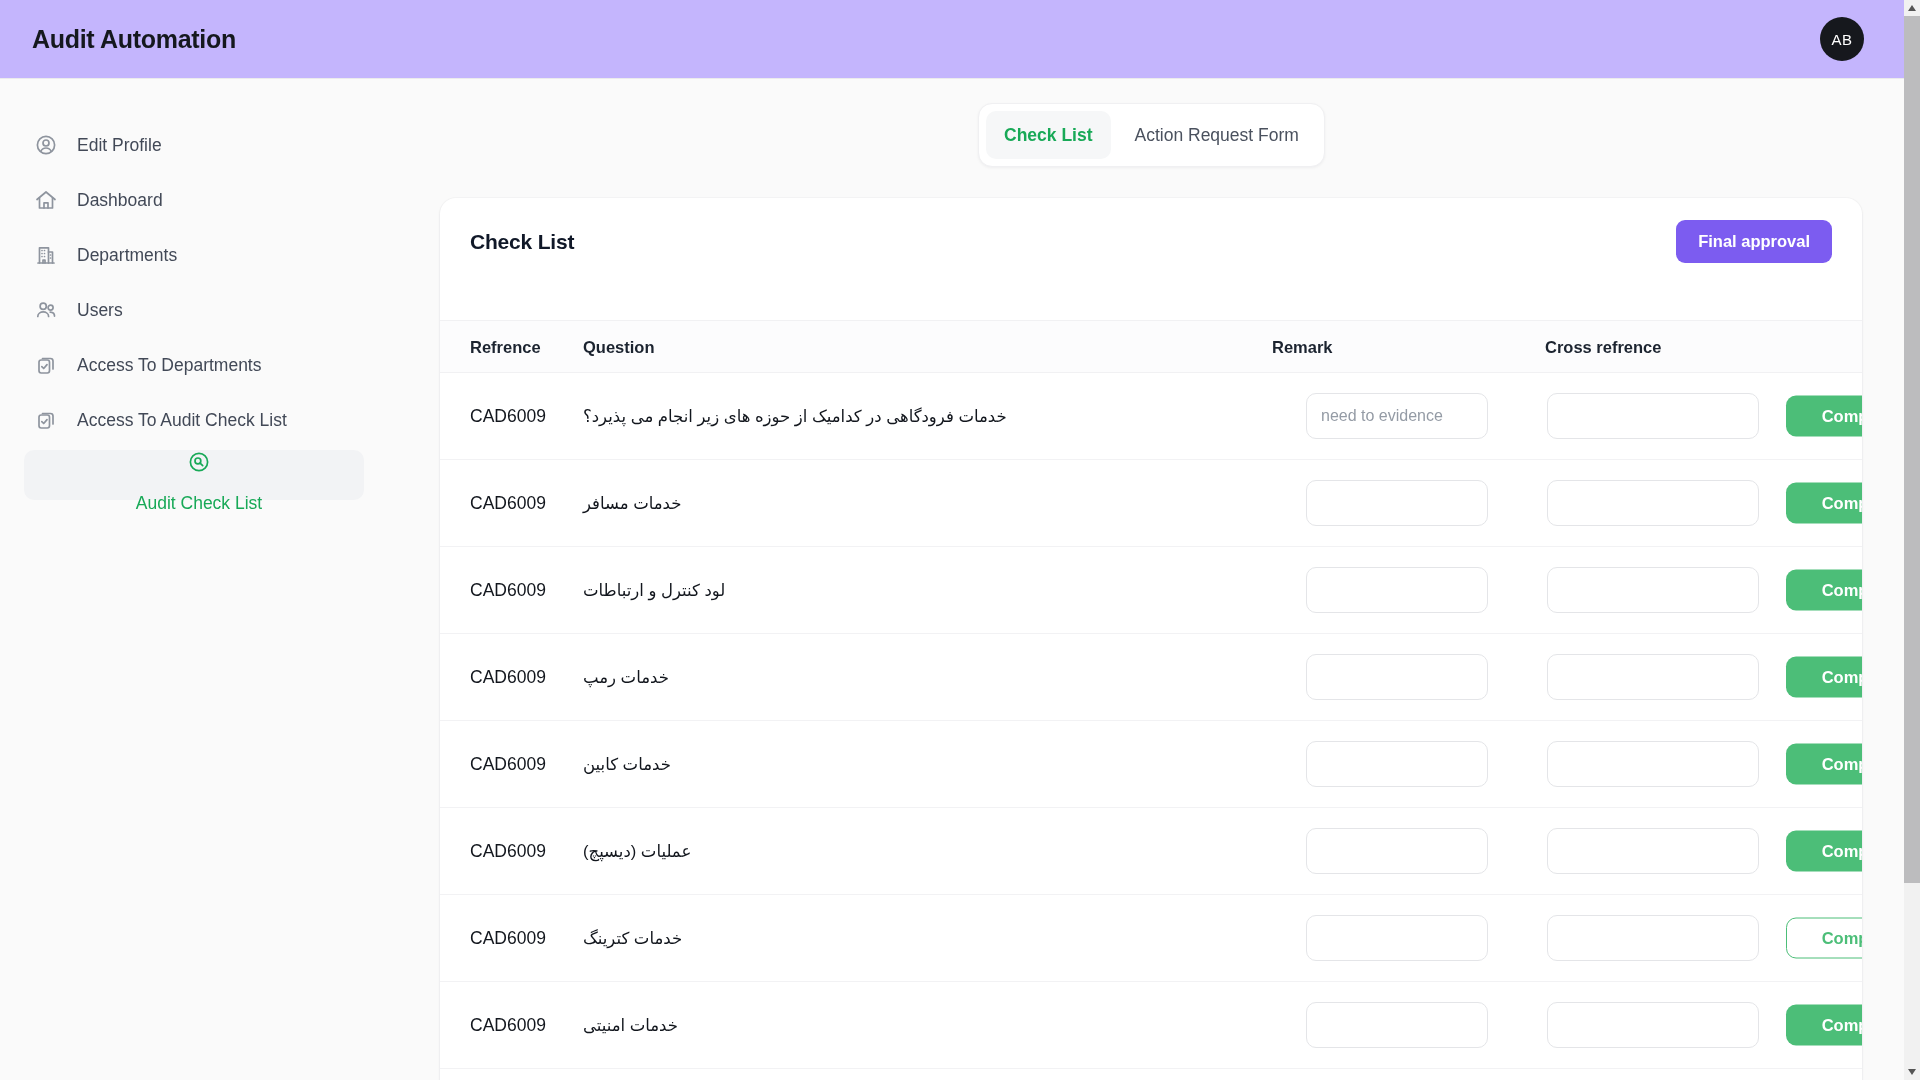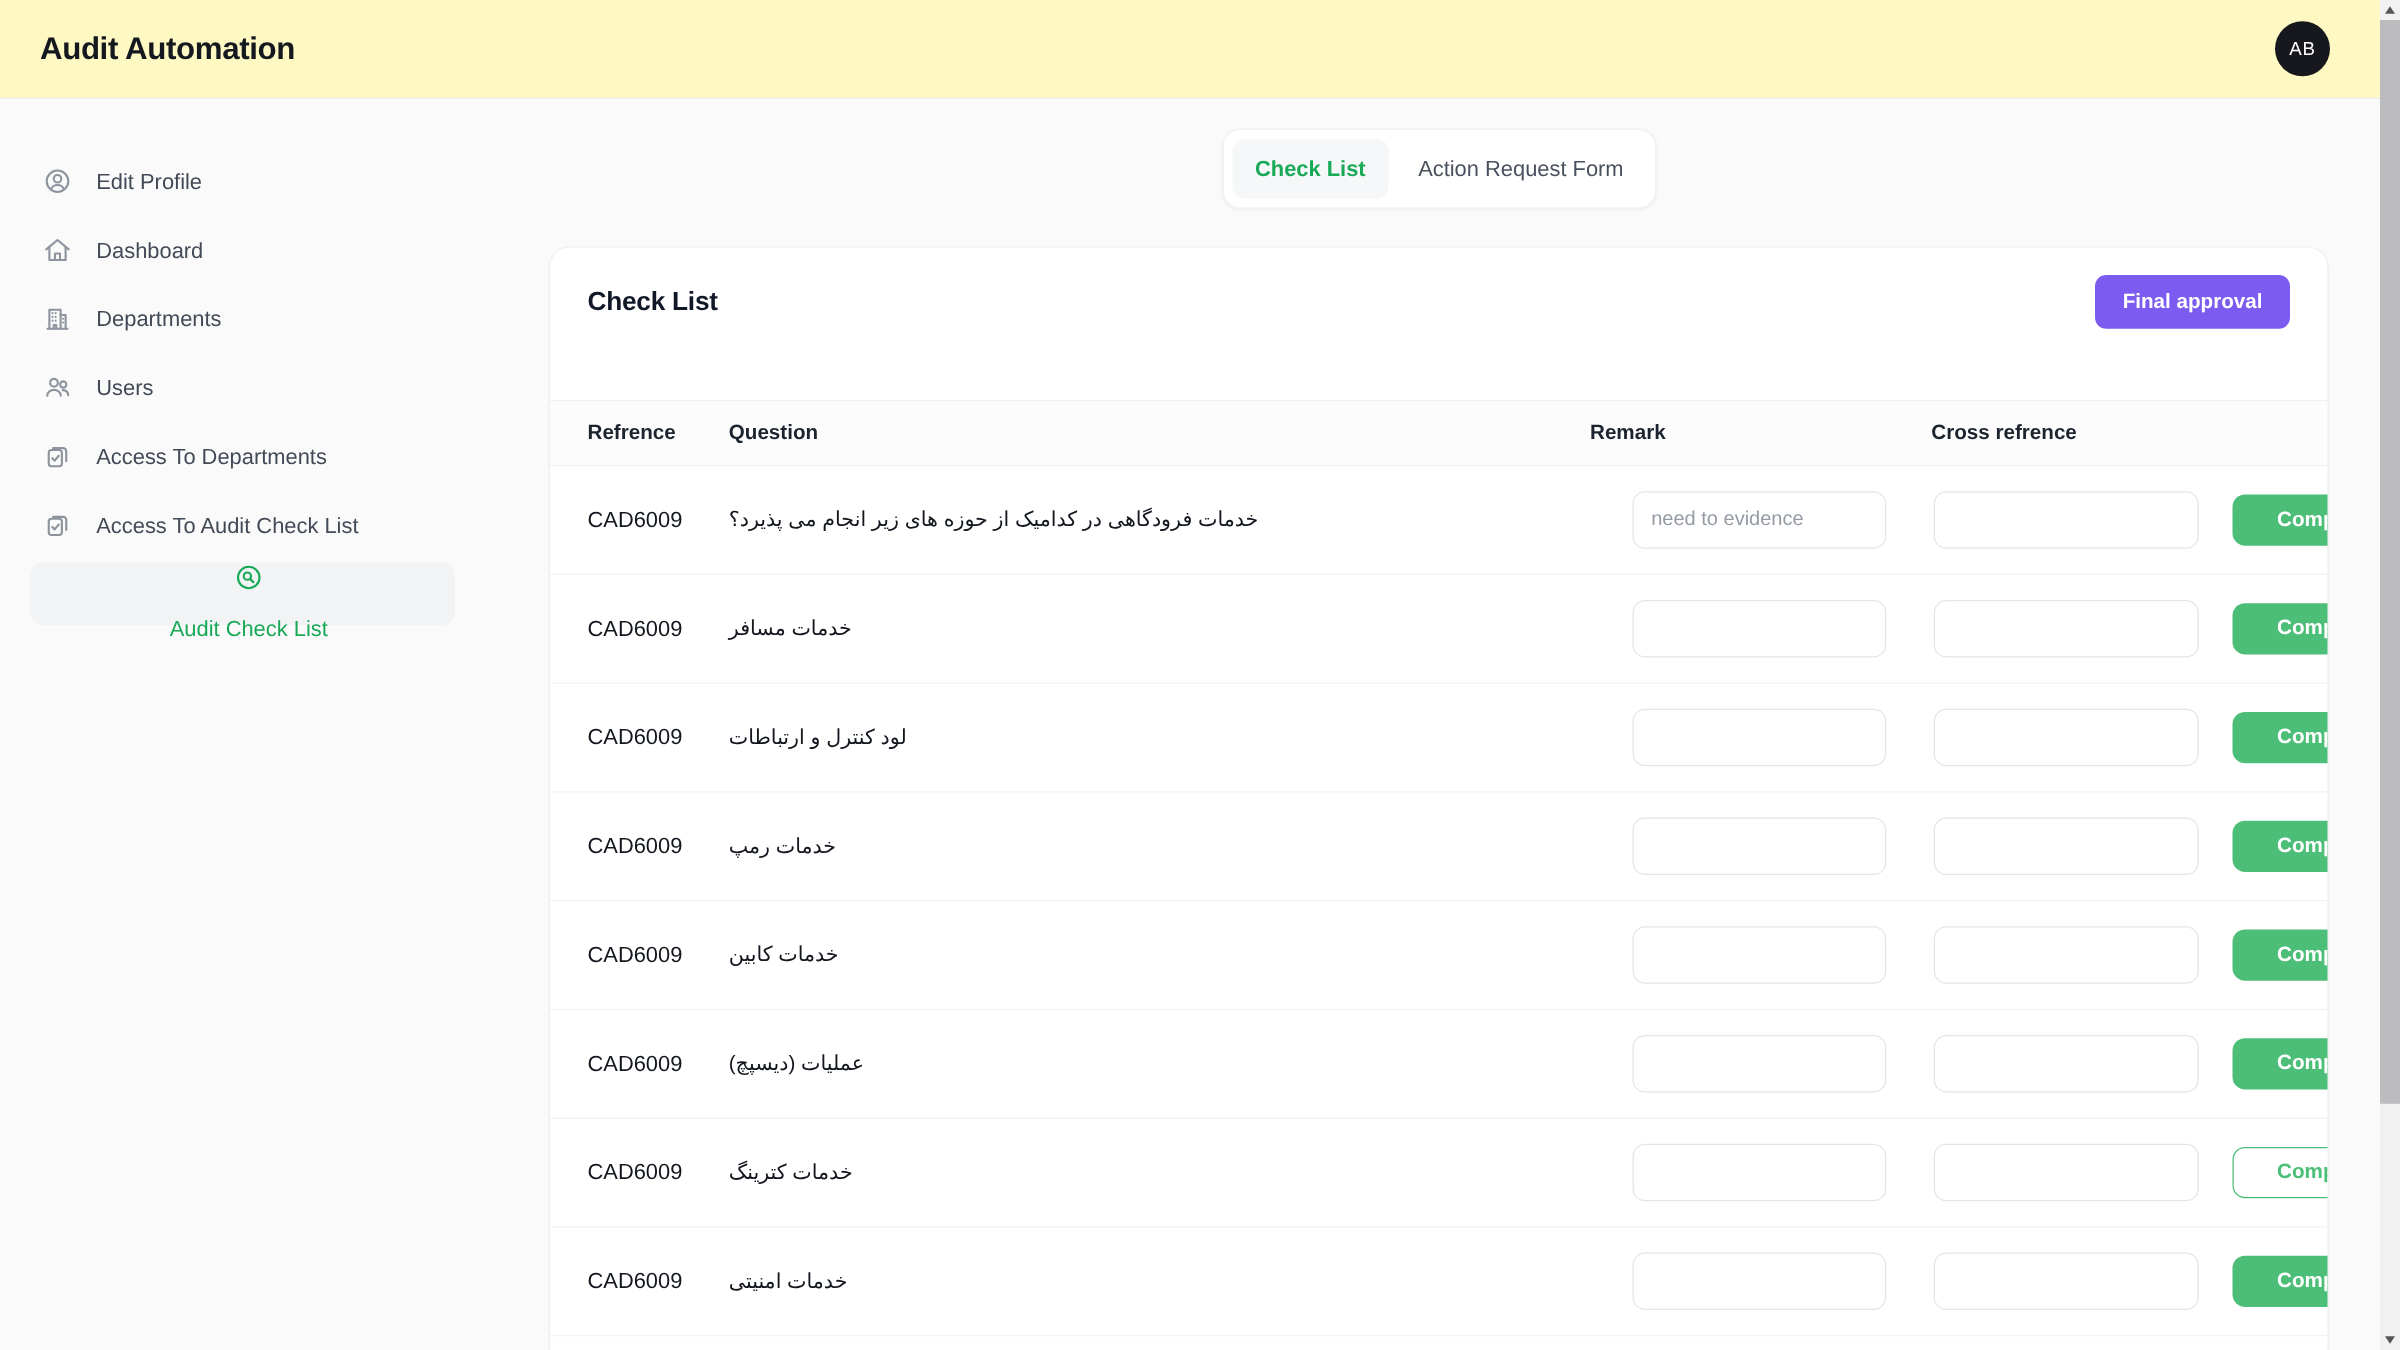--- a/index.html
+++ b/index.html
@@ -4,21 +4,21 @@
 <style>
   html,body{margin:0;padding:0;}
   .app{
     position:relative;width:1920px;height:1080px;overflow:hidden;
     background:#fafafa;
     font-family:"Liberation Sans","DejaVu Sans",sans-serif;
     -webkit-font-smoothing:antialiased;
   }
   
   .topbar{
-    position:absolute;left:0;top:0;width:1904px;height:79px;background:#fef9c3;
+    position:absolute;left:0;top:0;width:1904px;height:79px;background:#c4b5fd;
     border-bottom:1px solid #ebebed;display:flex;align-items:center;justify-content:space-between;
     padding:0 40px 0 32px;box-sizing:border-box;z-index:5;
   }
   .app-title{font-size:25px;font-weight:700;color:#15181e;letter-spacing:-.3px;}
   .avatar{
     width:44px;height:44px;border-radius:50%;background:#16181d;color:#fff;
     display:flex;align-items:center;justify-content:center;font-size:15px;font-weight:500;letter-spacing:.5px;
     cursor:pointer;
   }
   
@@ -61,21 +61,21 @@
   .th{position:absolute;top:50%;transform:translateY(-50%);font-size:16.5px;font-weight:700;color:#1c2430;white-space:nowrap;}
   .th-ref{left:30px;}   .th-q{left:143px;}   .th-remark{left:832px;}   .th-cross{left:1105px;}
   .trow{position:relative;height:87px;border-bottom:1px solid #f2f2f4;box-sizing:border-box;}
   .cell-ref{position:absolute;left:30px;top:50%;transform:translateY(-50%);font-size:17.5px;color:#12161d;white-space:nowrap;}
   .cell-q{position:absolute;left:143px;top:50%;transform:translateY(-50%);font-size:16.5px;color:#12161d;direction:rtl;white-space:nowrap;}
   .cell-input{
     position:absolute;top:50%;transform:translateY(-50%);height:46px;border:1px solid #e4e5e8;border-radius:10px;
     background:#fff;padding:0 14px;font-size:16px;color:#12161d;box-sizing:border-box;outline:none;font-family:inherit;
   }
   .cell-input::placeholder{color:#949ba5;opacity:1;}
-  .remark-input{left:866px;width:203px;}
+  .remark-input{left:866px;width:182px;}
   .cross-input{left:1107px;width:212px;}
   .status-btn{
     position:absolute;left:1346px;top:50%;transform:translateY(-50%);height:41px;min-width:152px;
     border-radius:10px;background:#4cbe78;color:#fff;font-size:16.5px;font-weight:700;border:none;
     padding:0 20px;cursor:pointer;font-family:inherit;white-space:nowrap;text-align:center;box-sizing:border-box;
   }
   .status-btn.outlined{background:#fff;border:1.5px solid #4cbe78;color:#4cbe78;}
   
   .scrollbar{position:absolute;right:0;top:0;width:16px;height:1080px;background:#f1f1f1;z-index:9;}
   .sb-btn{position:absolute;left:0;width:16px;height:16px;display:flex;align-items:center;justify-content:center;cursor:pointer;}

